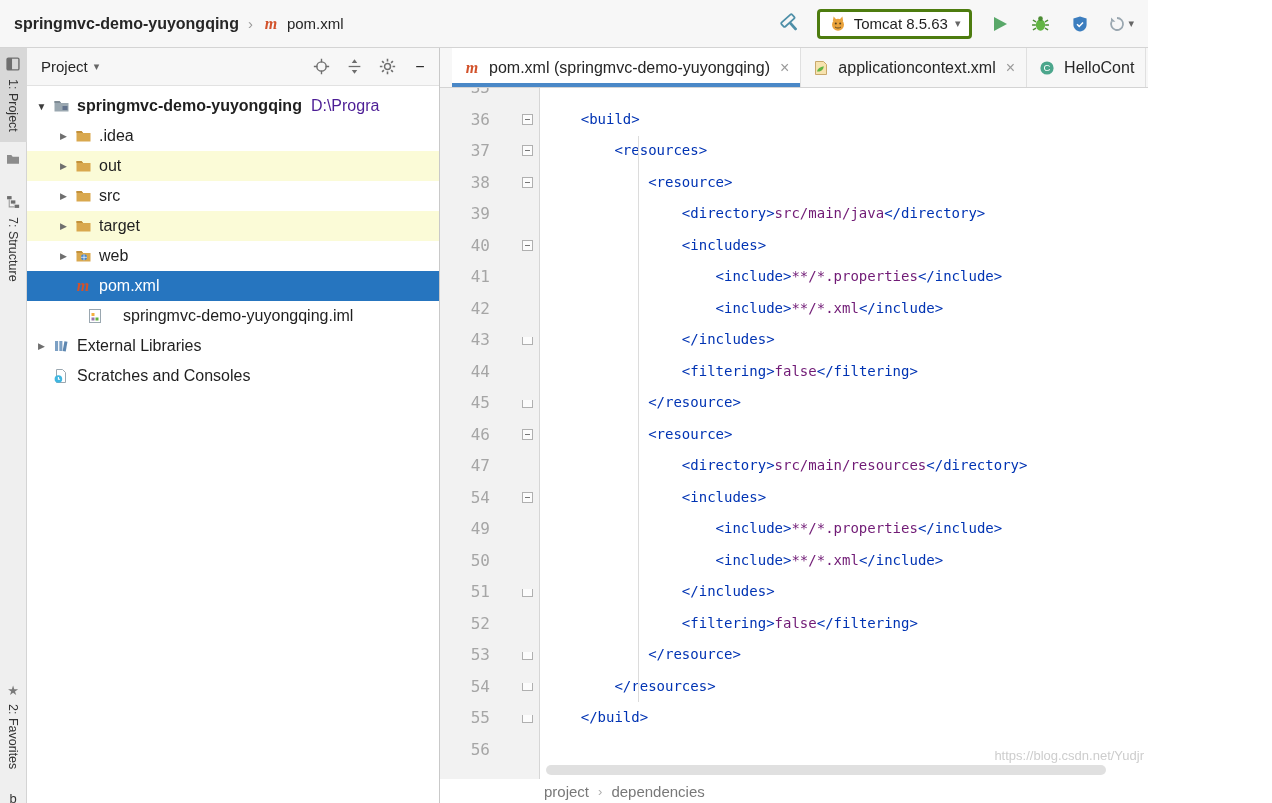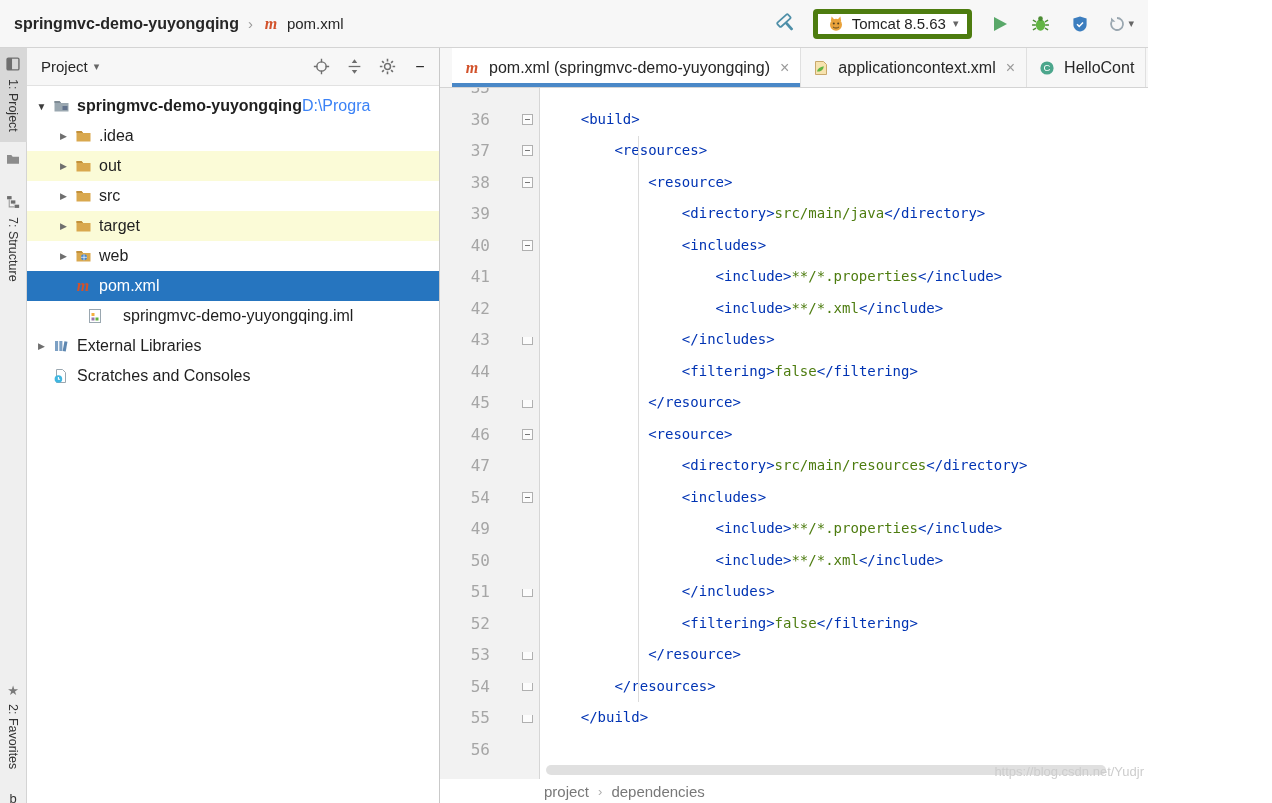--- a/index.html
+++ b/index.html
@@ -7,21 +7,21 @@
   .app{position:relative;width:1148px;height:803px;overflow:hidden;background:#fff;display:flex;flex-direction:column}
 
   
   .toolbar{height:48px;flex:none;background:#F7F7F7;border-bottom:1px solid #D4D4D4;display:flex;align-items:center;padding:0 14px;gap:7px}
   .crumb-project{font-weight:bold;font-size:16px;color:#262626}
   .chev{color:#9a9a9a;font-size:15px;padding:0 2px}
   .crumb-file{font-size:15px;color:#262626}
   .ic{display:inline-flex;align-items:center;justify-content:center;width:18px;height:18px;flex:none}
   .toolbar-right{margin-left:auto;display:flex;align-items:center;gap:16px}
   .tbtn{display:inline-flex;align-items:center;justify-content:center;min-width:24px;height:26px;cursor:pointer}
-  .combo{display:flex;align-items:center;gap:7px;background:#fff;border:5px solid #4d7c0f;border-radius:4px;height:30px;padding:0 9px;font-size:15px;cursor:pointer}
+  .combo{display:flex;align-items:center;gap:7px;background:#fff;border:3px solid #4d7c0f;border-radius:4px;height:30px;padding:0 9px;font-size:15px;cursor:pointer}
   .dd{color:#666;font-size:11px}
   .play{width:0;height:0;border-left:13px solid var(--run-green,#59A869);border-top:7.5px solid transparent;border-bottom:7.5px solid transparent}
 
   
   .main{flex:1;display:flex;min-height:0}
 
   
   .stripe{width:27px;flex:none;background:#EFEFEF;border-right:1px solid #D4D4D4;display:flex;flex-direction:column;align-items:center}
   .stripe-tab{width:27px;display:flex;flex-direction:column;align-items:center;gap:6px;padding:7px 0 10px;cursor:pointer}
   .stripe-tab.active{background:#D8D8D8}
@@ -39,44 +39,44 @@
   .panel-icons{margin-left:auto;display:flex;align-items:center;gap:15px}
   .pic{width:18px;height:18px;display:inline-flex;align-items:center;justify-content:center;cursor:pointer}
   .tree{flex:1;overflow:hidden;padding-top:5px;font-size:16px}
   .trow{height:30px;display:flex;align-items:center;white-space:nowrap;overflow:hidden;cursor:pointer}
   .trow .arrow{width:17px;text-align:center;font-size:9px;color:#6E6E6E;flex:none}
   .trow .arrow.dark{color:#3C3C3C;font-size:10px}
   .trow .ic{width:20px;height:18px;margin:0 6px 0 1px}
   .trow.yellow{background:var(--row-highlight,#FBFBD7)}
   .trow.selected{background:var(--selection,#2675BF);color:#fff}
   .lbl.b{font-weight:bold}
-  .suffix{color:#3b82f6;}
+  .suffix{color:#4c1d95;margin-left:9px}
 
   
   .editor{flex:1;min-width:0;display:flex;flex-direction:column;position:relative}
   .tabs{height:40px;flex:none;background:#F7F7F7;border-bottom:1px solid #D4D4D4;display:flex;align-items:stretch;padding-left:12px;overflow:hidden}
   .tab{display:flex;align-items:center;gap:8px;padding:0 11px;font-size:16px;color:#262626;border-right:1px solid #E0E0E0;white-space:nowrap;cursor:pointer}
   .tab.active{background:#fff;box-shadow:inset 0 -4px 0 var(--tab-underline,#4A88C7)}
   .tab .close{color:#9a9a9a;font-size:16px;margin-left:2px}
   .codewrap{flex:1;position:relative;overflow:hidden;background:#fff}
   .gutterbg{position:absolute;left:0;top:0;bottom:0;width:100px;background:#F2F2F2;border-right:1px solid #D6D6D6}
   .lines{position:relative;margin-top:-16px}
   .cline{display:flex;height:31.5px;align-items:stretch}
   .gut{width:100px;flex:none;display:flex;align-items:center;font-family:"DejaVu Sans Mono",monospace;font-size:16px;color:#A6A6A6}
   .gut .num{width:50px;text-align:right}
   .fold{margin-left:auto;margin-right:7px;width:11px;flex:none;cursor:pointer}
   .fold.start{height:11px;border:1px solid #B0B0B0;background:#FCFCFC;position:relative}
   .fold.start::after{content:"";position:absolute;left:2px;right:2px;top:4px;border-top:1px solid #777}
   .fold.end{height:8px;border:1px solid #B0B0B0;border-top:none;background:#FCFCFC;margin-top:2px}
   .codetext{font-family:"DejaVu Sans Mono",monospace;font-size:14px;line-height:31.5px;white-space:pre;padding-left:7px}
   .tg{color:var(--xml-tag,#0033B3)}
-  .tx{color:#4d7c0f}
+  .tx{color:#701a75}
   .iguide{position:absolute;left:198px;top:48px;height:566px;border-left:1px solid #DCDCDC}
   .hscroll{position:absolute;left:106px;bottom:4px;width:560px;height:10px;border-radius:5px;background:rgba(0,0,0,.12);cursor:pointer}
-  .watermark{position:absolute;right:4px;bottom:0;font-size:13px;color:#CDCDCD}
+  .watermark{position:absolute;right:4px;bottom:16px;font-size:13px;color:#CDCDCD}
   .bcrumbs{height:24px;flex:none;background:#fff;display:flex;align-items:center;gap:9px;padding-left:104px;font-size:15px;color:#787878}
   .bchev{color:#AFAFAF;font-size:13px}
   .bitem{cursor:pointer}
 </style>
 </head>
 <body>
 
 <div class="app">
 
   <div class="toolbar">

